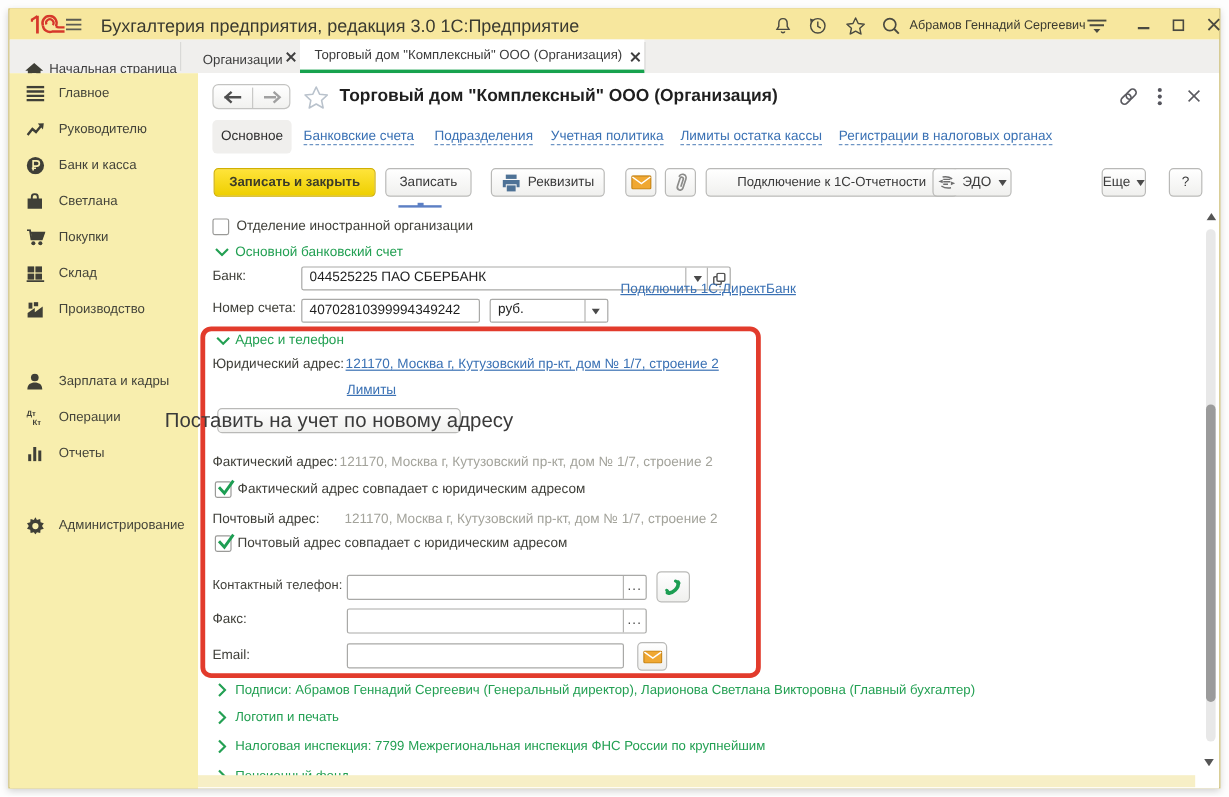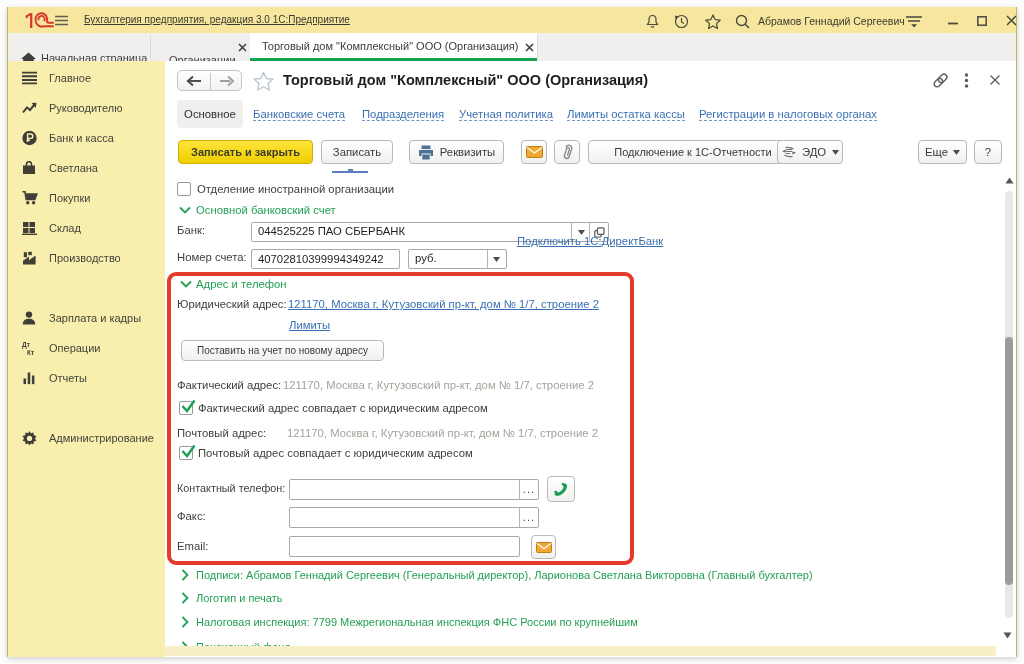--- a/index.html
+++ b/index.html
@@ -2,21 +2,21 @@
 <html><head>
 <meta charset="utf-8">
 <style>
 * { margin:0; padding:0; box-sizing:border-box; }
 html,body { width:1024px; height:664px; background:#fff; font-family:"Liberation Sans", sans-serif; }
 #stage { position:relative; width:1024px; height:664px; overflow:hidden; background:#fdfdfd; }
 .abs { position:absolute; }
 #win { position:absolute; left:7px; top:7px; width:1010px; height:650px; background:#fff; border:1px solid #c5b35e; box-shadow:0 2px 6px rgba(0,0,0,0.18); }
 
 #titlebar { position:absolute; left:0; top:-1px; width:1008px; height:26px; background:#f7e79e; }
-#titlebar .ttext { position:absolute; left:76px; top:7px; font-size:10px; color:#3a3a30;text-decoration:underline; }
+#titlebar .ttext { position:absolute; left:76px; top:7px; font-size:15px; color:#3a3a30; }
 #uname { position:absolute; left:750px; top:8px; font-size:10.5px; color:#3a3a30; }
 
 #tabbar { position:absolute; left:0; top:25px; width:1008px; height:28px; background:#f0efed; }
 .tab { position:absolute; top:0; height:28px; font-size:11px; white-space:nowrap; color:#3c3c3c; }
 .tabsep { position:absolute; top:2px; height:24px; width:1px; background:#d9d9d7; }
 
 #sidebar { position:absolute; left:0; top:53px; width:157px; height:596px; background:#f8eeae; }
 .sbitem { position:absolute; left:0; width:158px; height:30px; }
 .sbitem .lbl { position:absolute; left:41px; top:50%; transform:translateY(-50%); font-size:11px; color:#44443a; }
 .sbitem svg { position:absolute; left:14px; top:50%; transform:translateY(-50%); }
@@ -87,21 +87,21 @@
 
   <div id="tabbar">
    <div class="tab" style="left:0;width:142px;margin-top:12px;">
      <svg class="abs" style="left:13px;top:7px" width="15" height="14" viewBox="0 0 15 14">
        <path d="M7.5 0.5 L15 7 L12.8 7 L12.8 13.5 L9.2 13.5 L9.2 9 L5.8 9 L5.8 13.5 L2.2 13.5 L2.2 7 L0 7 Z" fill="#3f3f37"></path>
      </svg>
      <span class="abs" style="left:33px;top:7px">Начальная страница</span>
    </div>
    <div class="tabsep" style="left:142px"></div>
    <div class="tab" style="left:142px;width:100px;">
-     <span class="abs" style="left:19px;top:21px">Организации</span>
+     <span class="abs" style="left:19px;top:11px">Организации</span>
      <svg class="abs" style="left:88px;top:10px" width="9" height="9" viewBox="0 0 9 9">
             <path d="M1 1 L8 8 M8 1 L1 8" stroke="#3f3f3f" stroke-width="1.6"></path>
           </svg>
    </div>
    <div class="tabsep" style="left:242px"></div>
    <div class="tab" style="left:242px;width:287px;background:#fff;">
      <span class="abs" style="left:12px;top:7px">Торговый дом "Комплексный" ООО (Организация)</span>
      <svg class="abs" style="left:275px;top:10px" width="9" height="9" viewBox="0 0 9 9">
             <path d="M1 1 L8 8 M8 1 L1 8" stroke="#3f3f3f" stroke-width="1.6"></path>
           </svg>
@@ -264,21 +264,21 @@
             <g stroke="#6e6e6e" fill="none" stroke-width="1.2">
               <path d="M4.5 3.5 a9 7 0 0 1 8 1.5"></path>
               <path d="M11.5 12.5 a9 7 0 0 1 -8 -1.5"></path>
               <path d="M5 5.5h6M5 7.5h6M5 9.5h4"></path>
             </g>
             <path d="M1 7.2 L4.6 5.6 L4.6 8.8 Z" fill="#6e6e6e"></path>
             <path d="M15 8.8 L11.4 7.2 L11.4 10.4 Z" fill="#6e6e6e"></path>
           </svg>ЭДО<span style="margin-left:6px;line-height:0;"><svg width="7" height="5" viewBox="0 0 7 5">
               <path d="M0 0 H7 L3.5 5 Z" fill="#4a4a4a"></path>
             </svg></span></div>
-   <div class="btn" style="left:753px;top:79px;width:49px;height:24px;">Еще<span style="margin-left:5px;line-height:0;"><svg width="7" height="5" viewBox="0 0 7 5">
+   <div class="btn" style="left:753px;top:79px;width:37px;height:24px;">Еще<span style="margin-left:5px;line-height:0;"><svg width="7" height="5" viewBox="0 0 7 5">
               <path d="M0 0 H7 L3.5 5 Z" fill="#4a4a4a"></path>
             </svg></span></div>
    <div class="btn" style="left:809px;top:79px;width:28px;height:24px;">?</div>
 
    <div class="abs" style="left:167px;top:110px;width:36px;height:2px;background:#5c7fc4;"></div>
    <div class="abs" style="left:183px;top:108px;width:5px;height:3px;background:#5c7fc4;"></div>
 
    <div class="abs" style="left:12px;top:121px;width:14px;height:14px;border:1px solid #9a9a98;border-radius:2px;background:#fff;"></div>
    <span class="lab" style="left:32px;top:122px">Отделение иностранной организации</span>
 
@@ -314,21 +314,21 @@
 
    <div class="abs" style="left:2px;top:211px;width:467px;height:293px;border:4px solid #e23b2c;border-radius:9px;"></div>
 
    <svg class="abs" style="left:15px;top:219px" width="12" height="8" viewBox="0 0 12 8">
           <path d="M1 1.5 L6 6.5 L11 1.5" fill="none" stroke="#23a053" stroke-width="1.8"></path>
         </svg>
    <span class="glink" style="left:31px;top:217px">Адрес и телефон</span>
    <span class="lab" style="left:12px;top:237px">Юридический адрес:</span>
    <span class="link" style="left:123px;top:237px">121170, Москва г, Кутузовский пр-кт, дом № 1/7, строение 2</span>
    <span class="link" style="left:124px;top:258px">Лимиты</span>
-   <div class="btn" style="left:16px;top:279px;width:203px;height:21px;font-size:10px;">Поставить на учет по новому адресу</div>
+   <div class="btn" style="left:16px;top:279px;width:203px;height:21px;font-size:17px;">Поставить на учет по новому адресу</div>
    <span class="lab" style="left:12px;top:318px">Фактический адрес:</span>
    <span class="gray" style="left:118px;top:318px">121170, Москва г, Кутузовский пр-кт, дом № 1/7, строение 2</span>
    <div class="abs" style="left:14px;top:340px;width:14px;height:14px;border:1px solid #9a9a98;border-radius:2px;background:#fff;">
           <svg style="position:absolute;left:1px;top:-3px" width="15" height="15" viewBox="0 0 15 15">
             <path d="M1.5 7 L6 12 L13.5 1.5" fill="none" stroke="#1d9e53" stroke-width="2.4"></path>
           </svg>
         </div>
    <span class="lab" style="left:33px;top:341px">Фактический адрес совпадает с юридическим адресом</span>
    <span class="lab" style="left:12px;top:366px">Почтовый адрес:</span>
    <span class="gray" style="left:122px;top:366px">121170, Москва г, Кутузовский пр-кт, дом № 1/7, строение 2</span>

